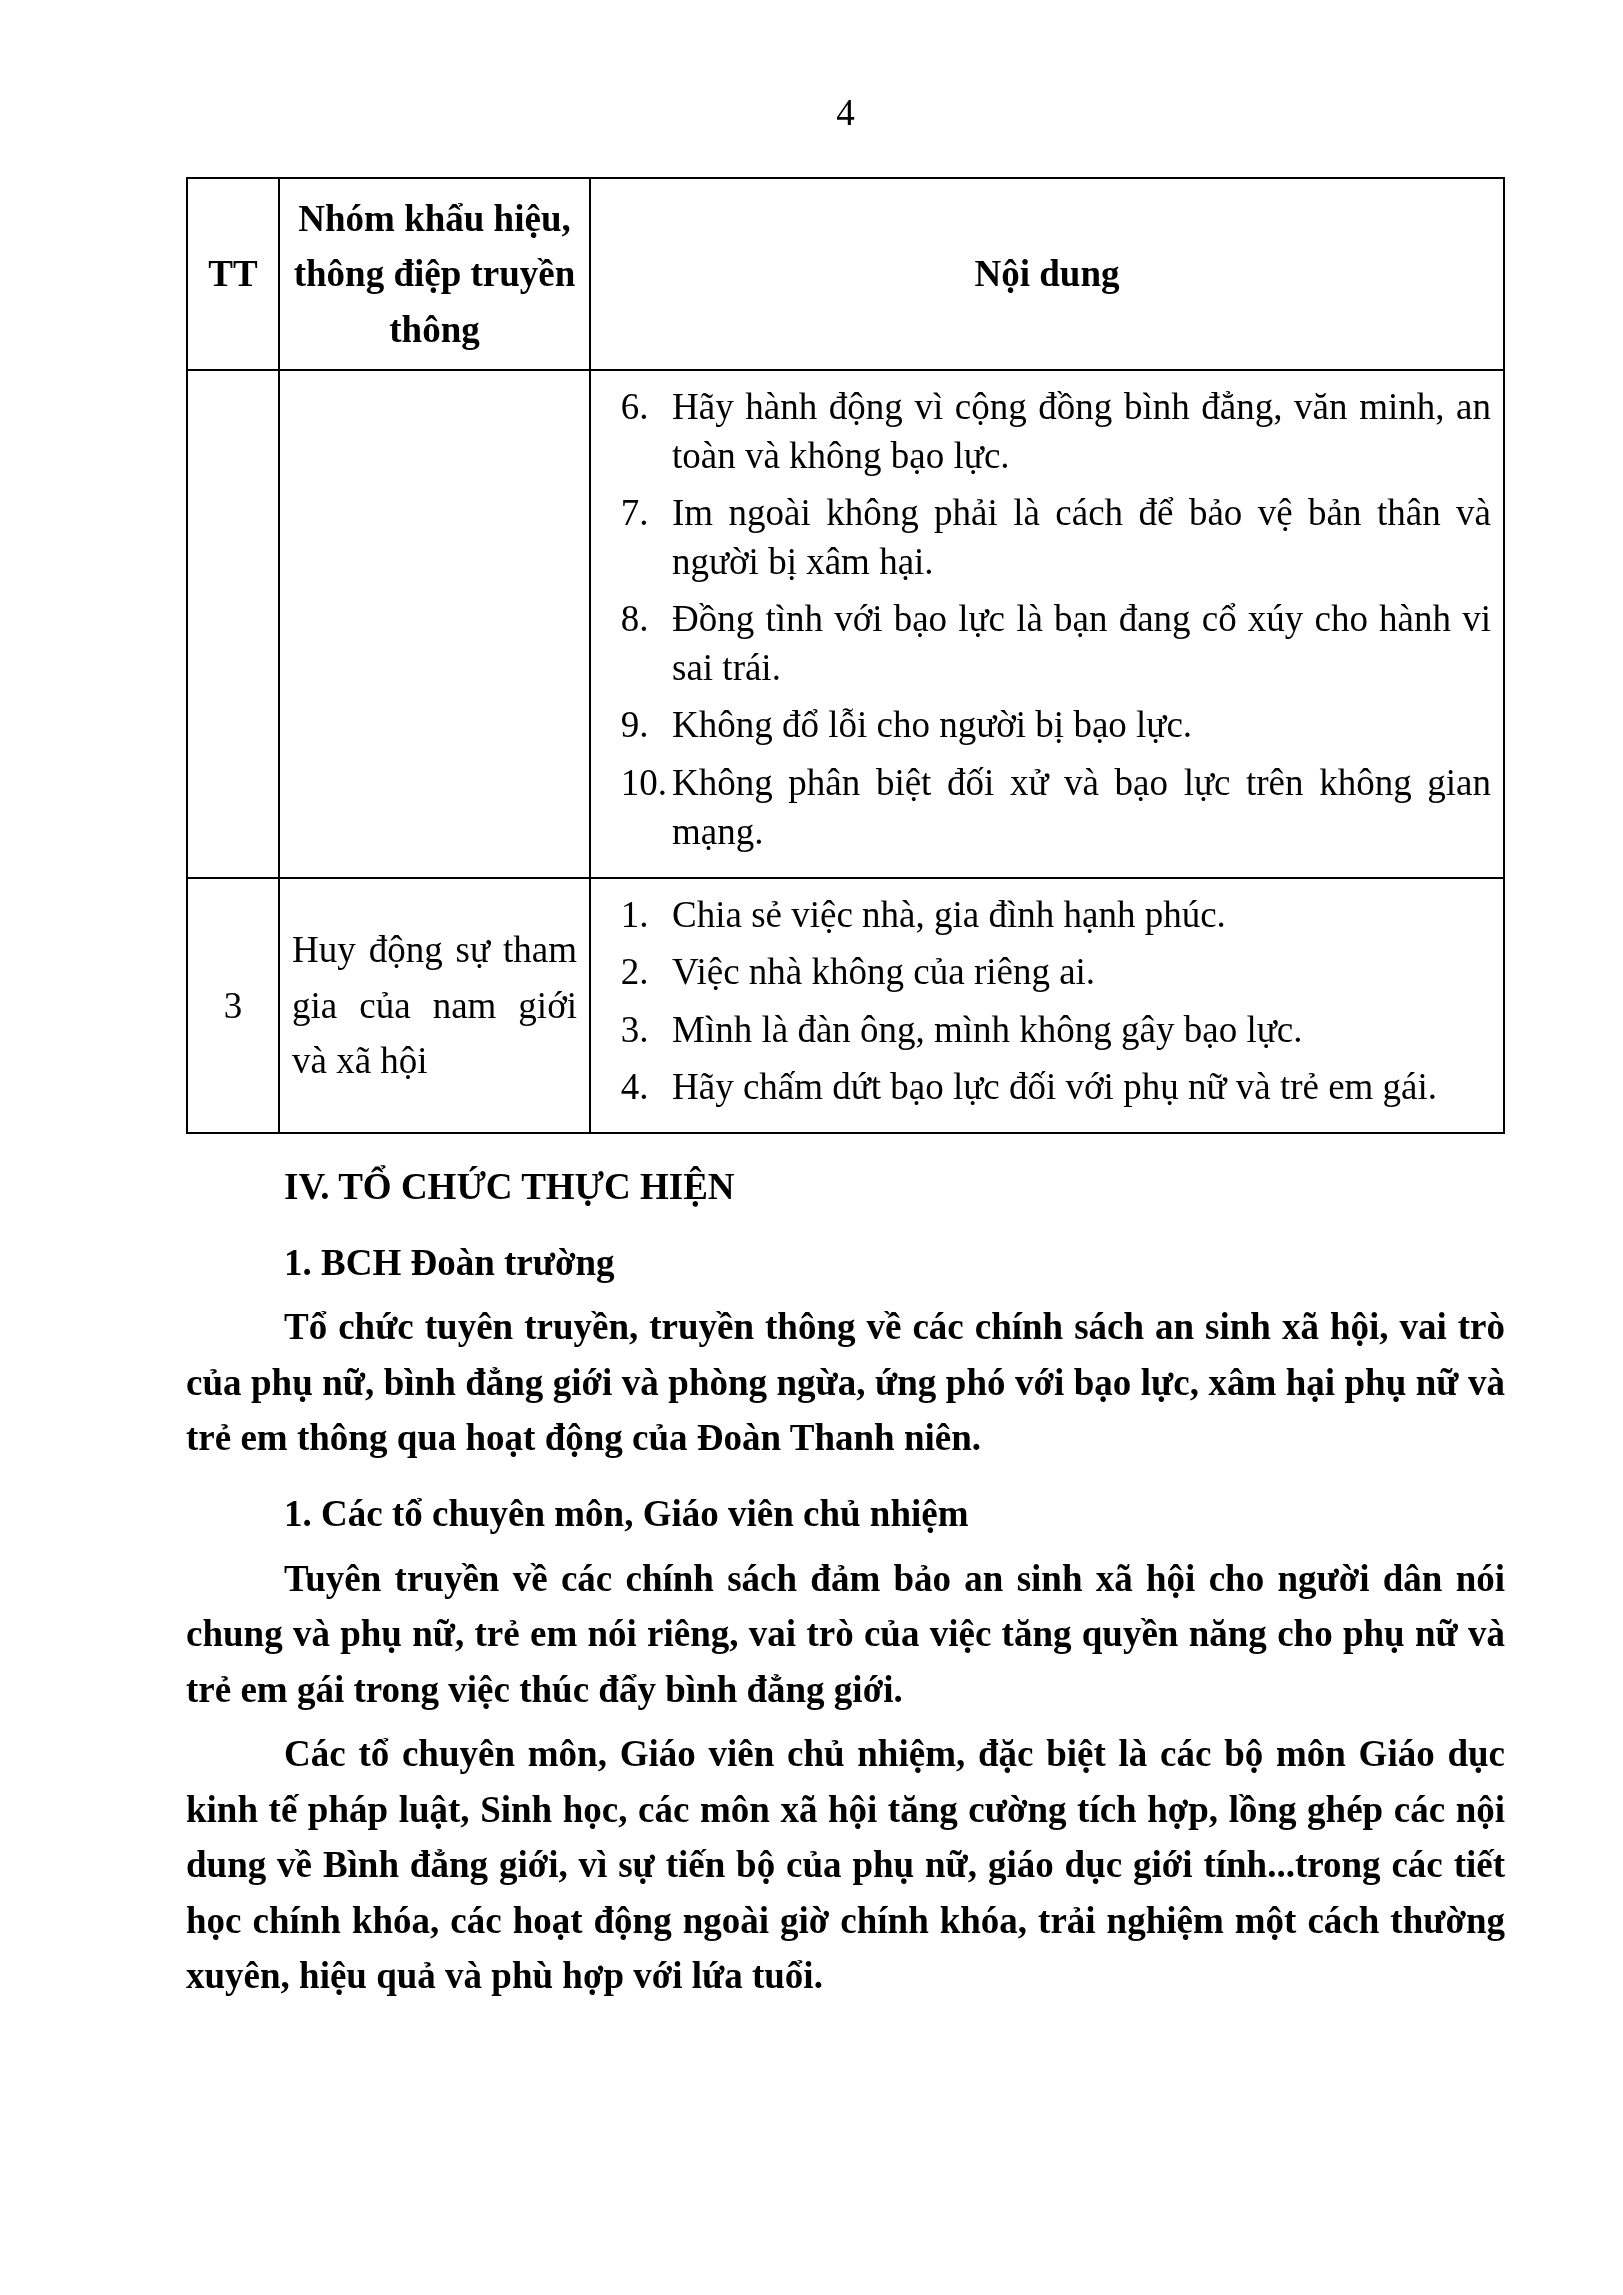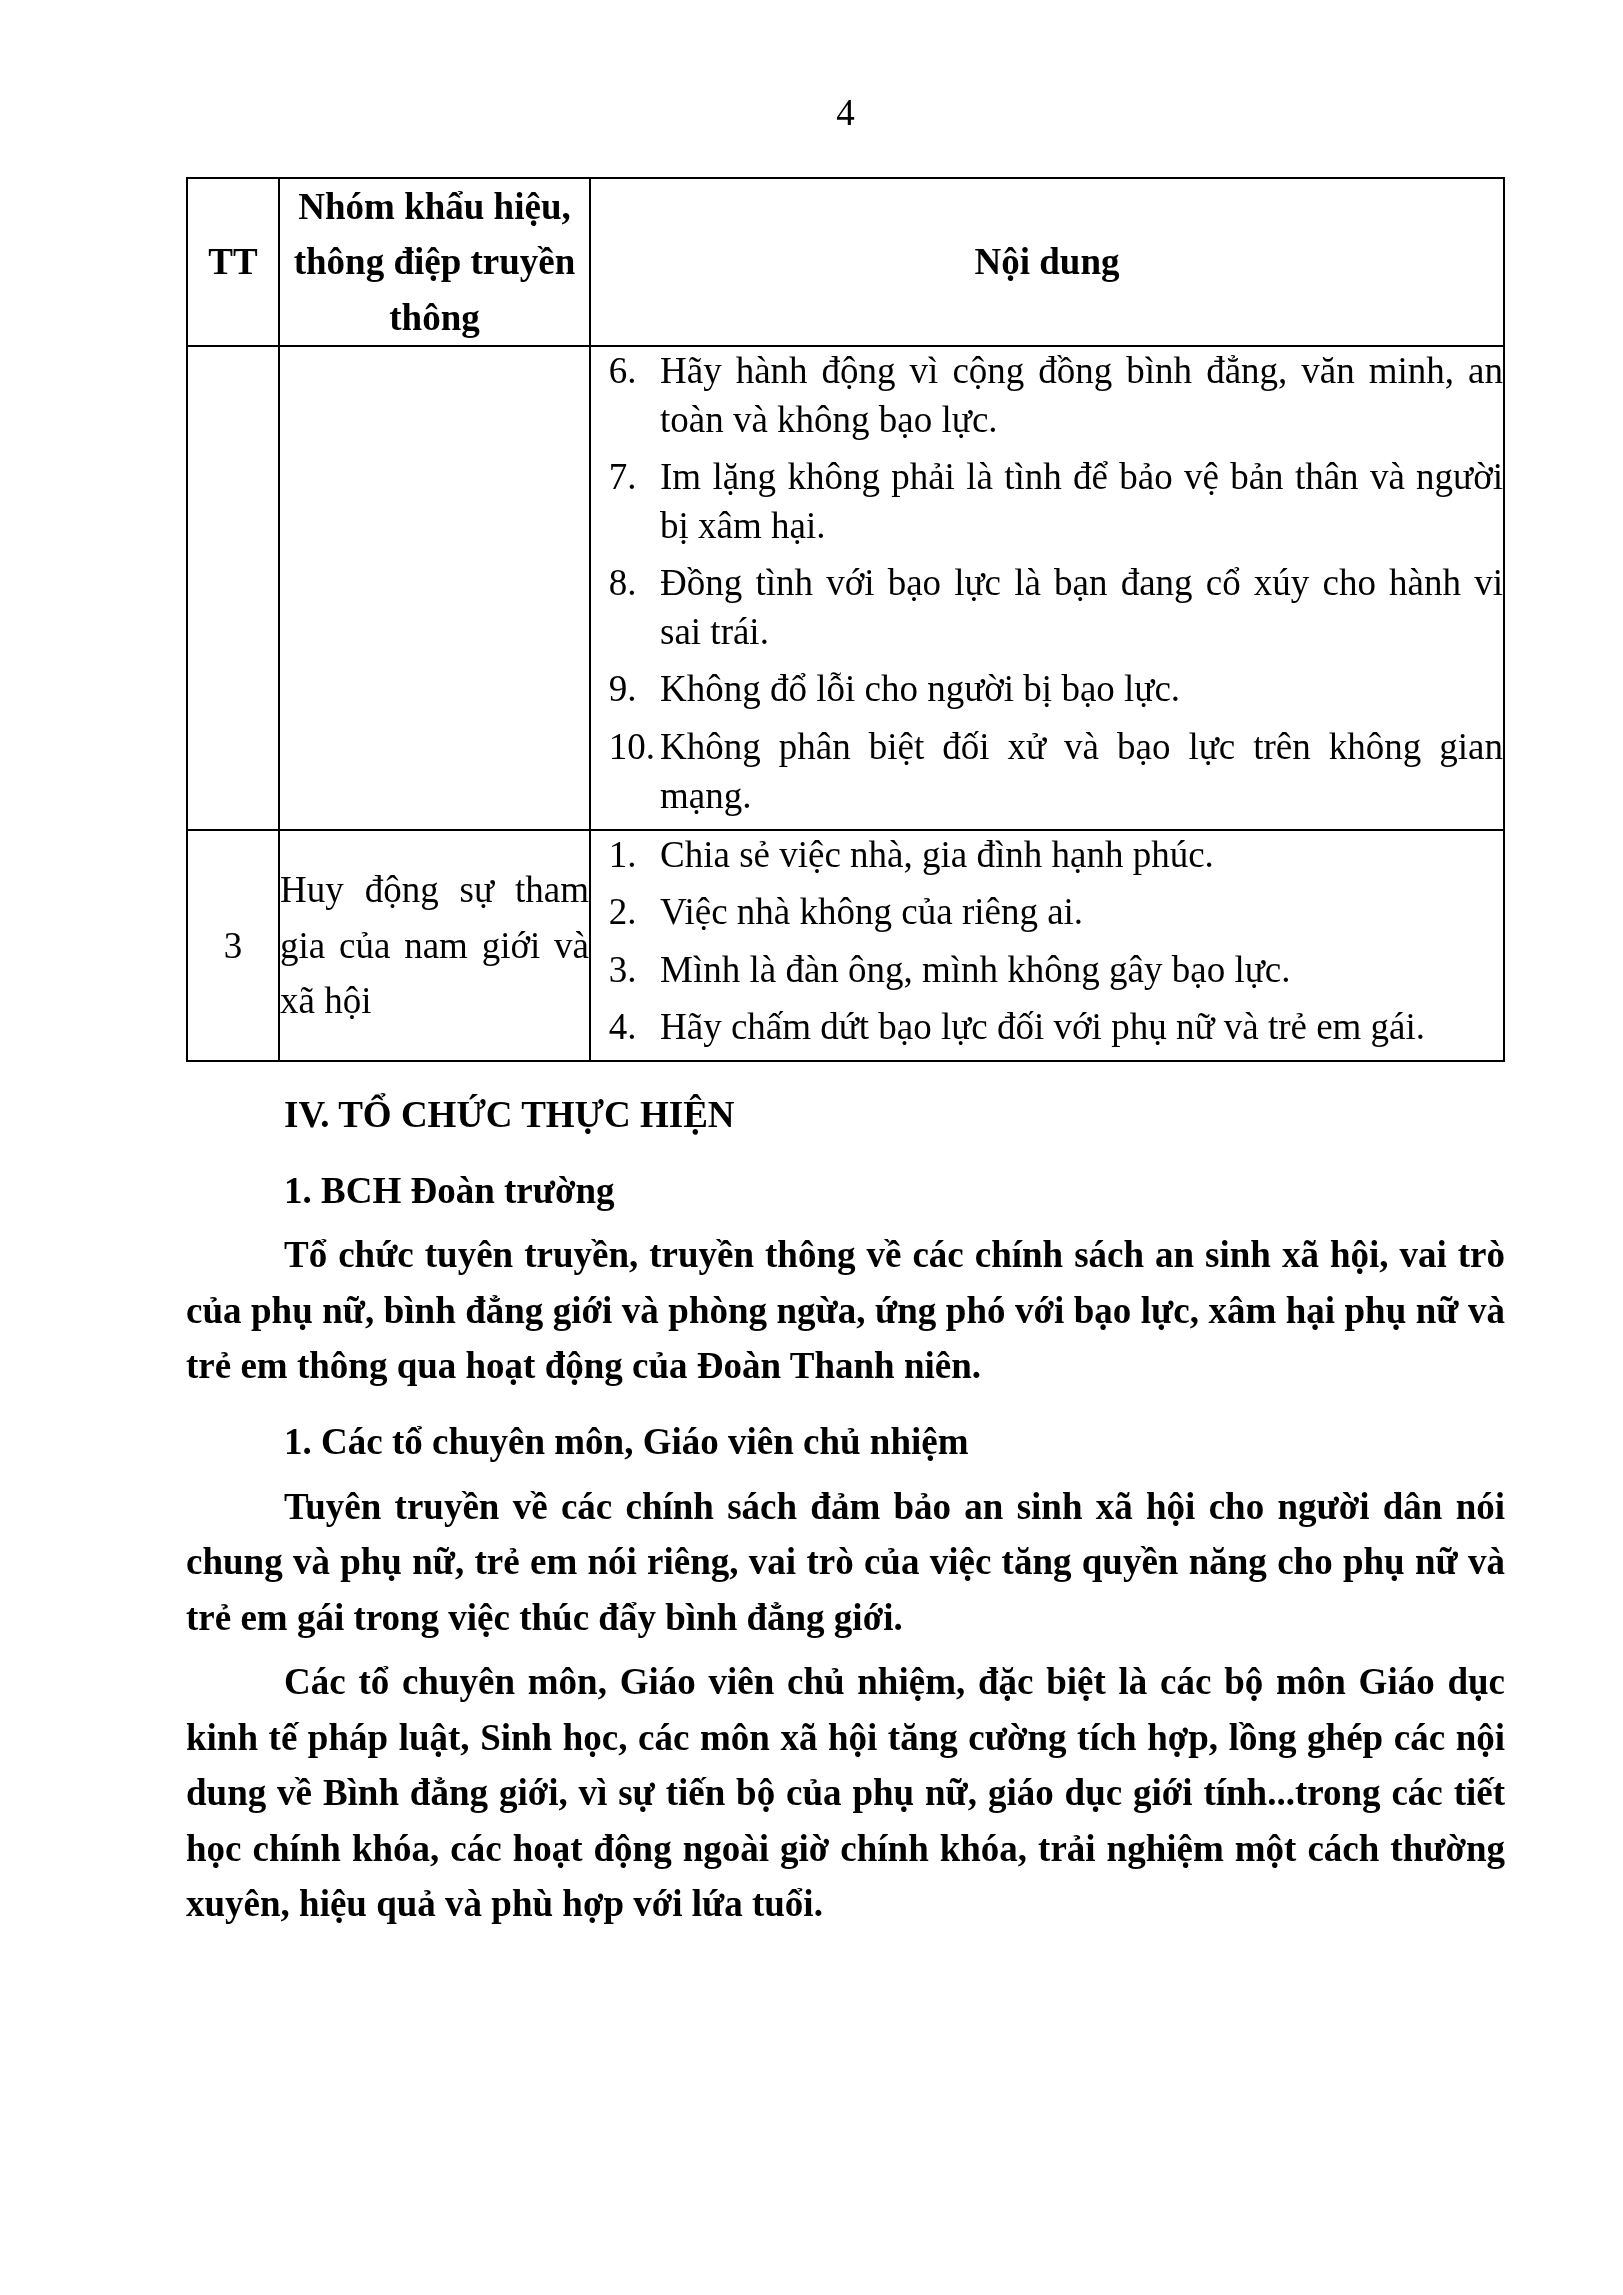--- a/index.html
+++ b/index.html
@@ -24,21 +24,21 @@
     line-height: 1.5;
     margin-bottom: 36px;
   }
   table.main-table {
     border-collapse: collapse;
     width: 100%;
     table-layout: fixed;
   }
   table.main-table td, table.main-table th {
     border: 2.6px solid #000000;
-    padding: 0;
+    padding: 12px;
     box-sizing: border-box;
   }
   col.c-tt    { width: 92px; }
   col.c-group { width: 311px; }
   th.hdr {
     font-weight: bold;
     text-align: center;
     vertical-align: middle;
     line-height: 1.5;
     padding: 7.9px 6.5px;
@@ -113,21 +113,21 @@
     <tr>
       <td class="cell-tt"></td>
       <td class="cell-group"></td>
       <td class="cell-content">
         <div class="list-item">
           <span class="num">6.</span>
           <span class="txt">Hãy hành động vì cộng đồng bình đẳng, văn minh, an toàn và không bạo lực.</span>
         </div>
         <div class="list-item">
           <span class="num">7.</span>
-          <span class="txt">Im lặng không phải là tình để bảo vệ bản thân và người bị xâm hại.</span>
+          <span class="txt">Im ngoài không phải là cách để bảo vệ bản thân và người bị xâm hại.</span>
         </div>
         <div class="list-item">
           <span class="num">8.</span>
           <span class="txt">Đồng tình với bạo lực là bạn đang cổ xúy cho hành vi sai trái.</span>
         </div>
         <div class="list-item">
           <span class="num">9.</span>
           <span class="txt">Không đổ lỗi cho người bị bạo lực.</span>
         </div>
         <div class="list-item">

